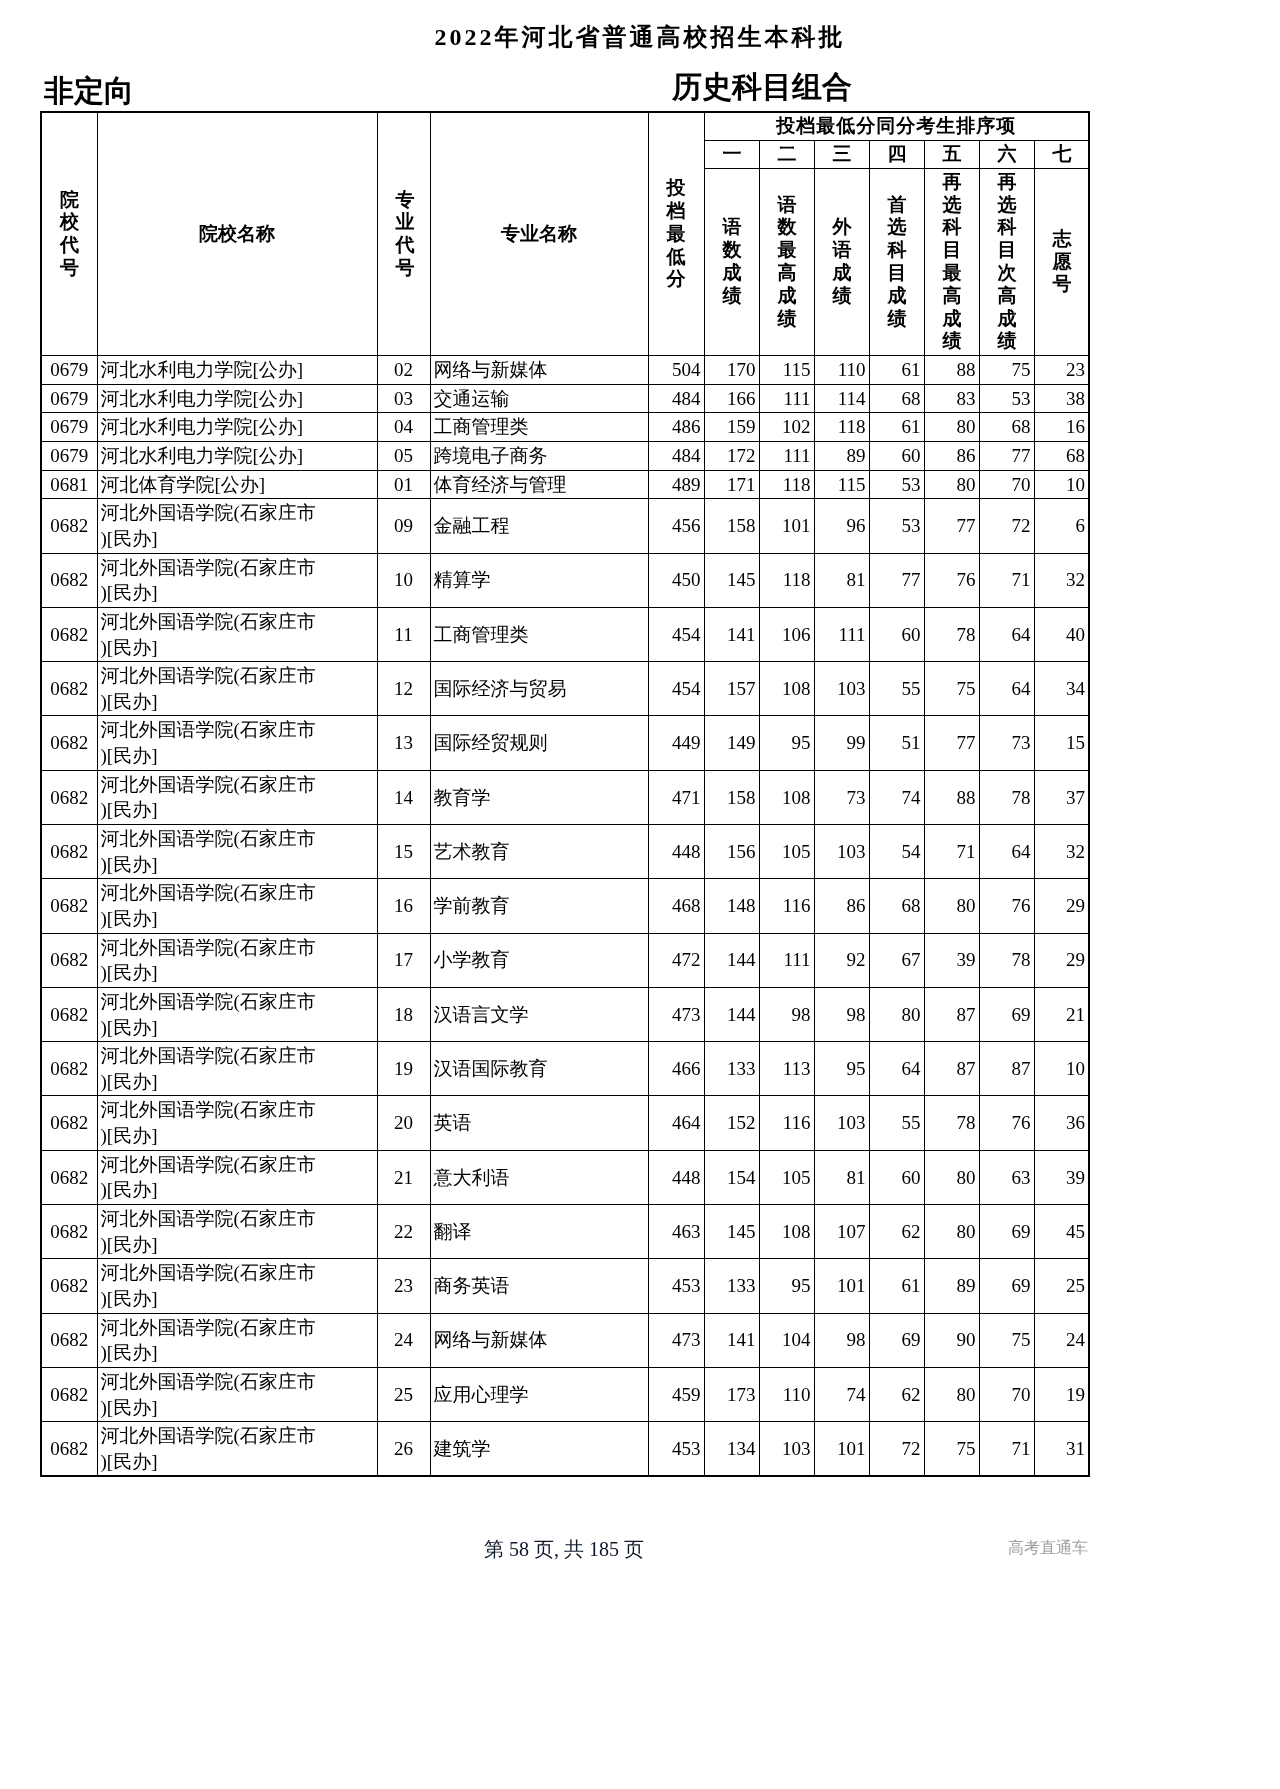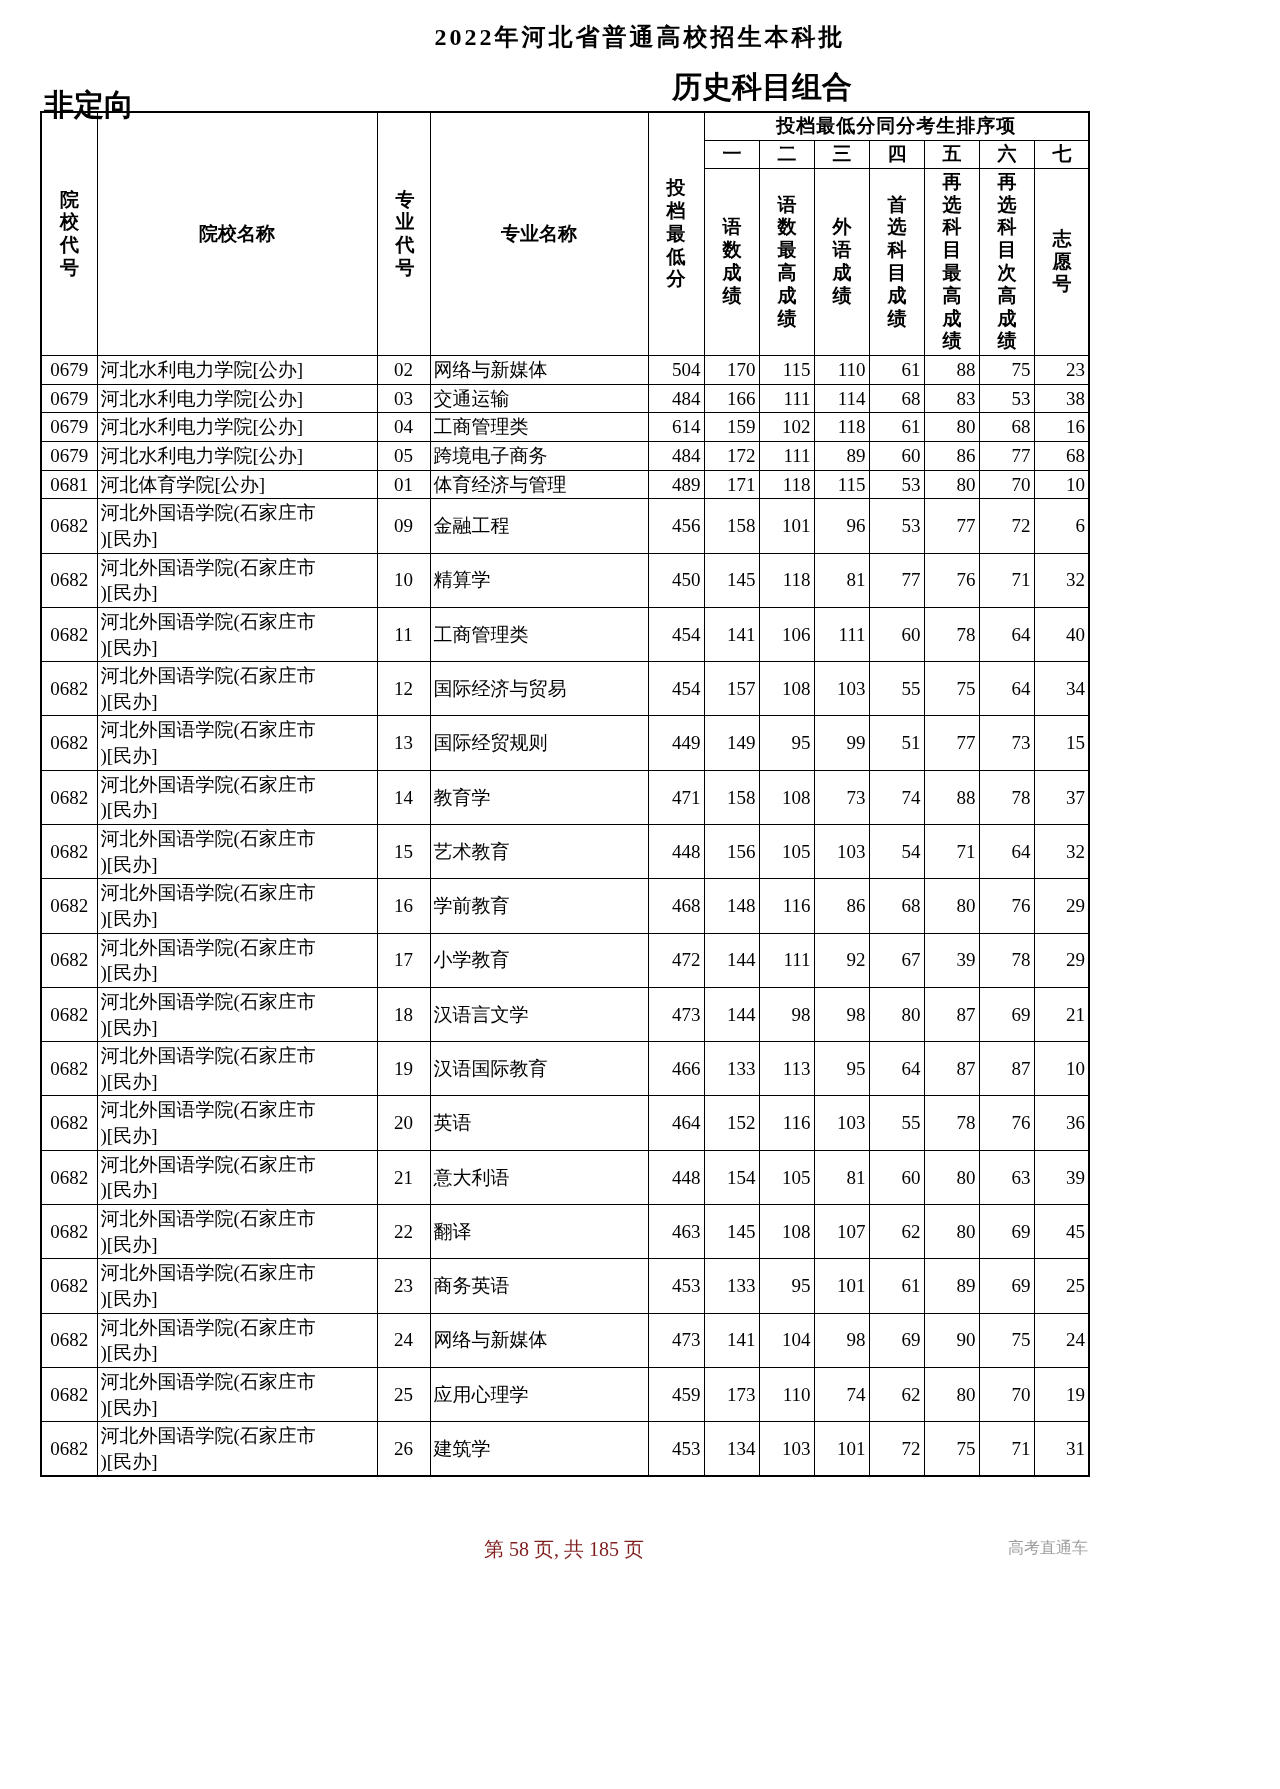--- a/index.html
+++ b/index.html
@@ -21,21 +21,21 @@
   .title .t-line { font-size: 24px; line-height: 1.3; letter-spacing: 3px; }
 
   .section-labels {
     position: relative;
     height: 44px;
     margin-top: 14px;
   }
   .label-left {
     position: absolute;
     left: 44px;
-    top: 18px;
+    top: 4px;
     font-size: 30px;
     font-weight: bold;
   }
   .label-right {
     position: absolute;
     left: 672px;
     top: 0;
     font-size: 30px;
     font-weight: bold;
   }
@@ -72,21 +72,21 @@
   td.al-r { text-align: right; padding-right: 7px; }
   td.name-cell { white-space: pre-line; }
 
   .footer {
     position: absolute;
     top: 1536px;
     left: 40px;
     width: 1048px;
     text-align: center;
   }
-  .page-info { font-size: 20px; color: #7f1d1d; }
+  .page-info { font-size: 20px; color: #0f172a; }
   .watermark {
     position: absolute;
     right: 0;
     top: 2px;
     font-size: 16px;
     color: #9e9e9e;
     font-family: Liberation Mono, monospace;
   }
 </style>
 </head>
@@ -190,21 +190,21 @@
           <td class="al-r">68</td>
           <td class="al-r">83</td>
           <td class="al-r">53</td>
           <td class="al-r">38</td>
         </tr>
         <tr>
           <td class="al-c">0679</td>
           <td class="al-l name-cell">河北水利电力学院[公办]</td>
           <td class="al-c">04</td>
           <td class="al-l">工商管理类</td>
-          <td class="al-r">614</td>
+          <td class="al-r">486</td>
           <td class="al-r">159</td>
           <td class="al-r">102</td>
           <td class="al-r">118</td>
           <td class="al-r">61</td>
           <td class="al-r">80</td>
           <td class="al-r">68</td>
           <td class="al-r">16</td>
         </tr>
         <tr>
           <td class="al-c">0679</td>

